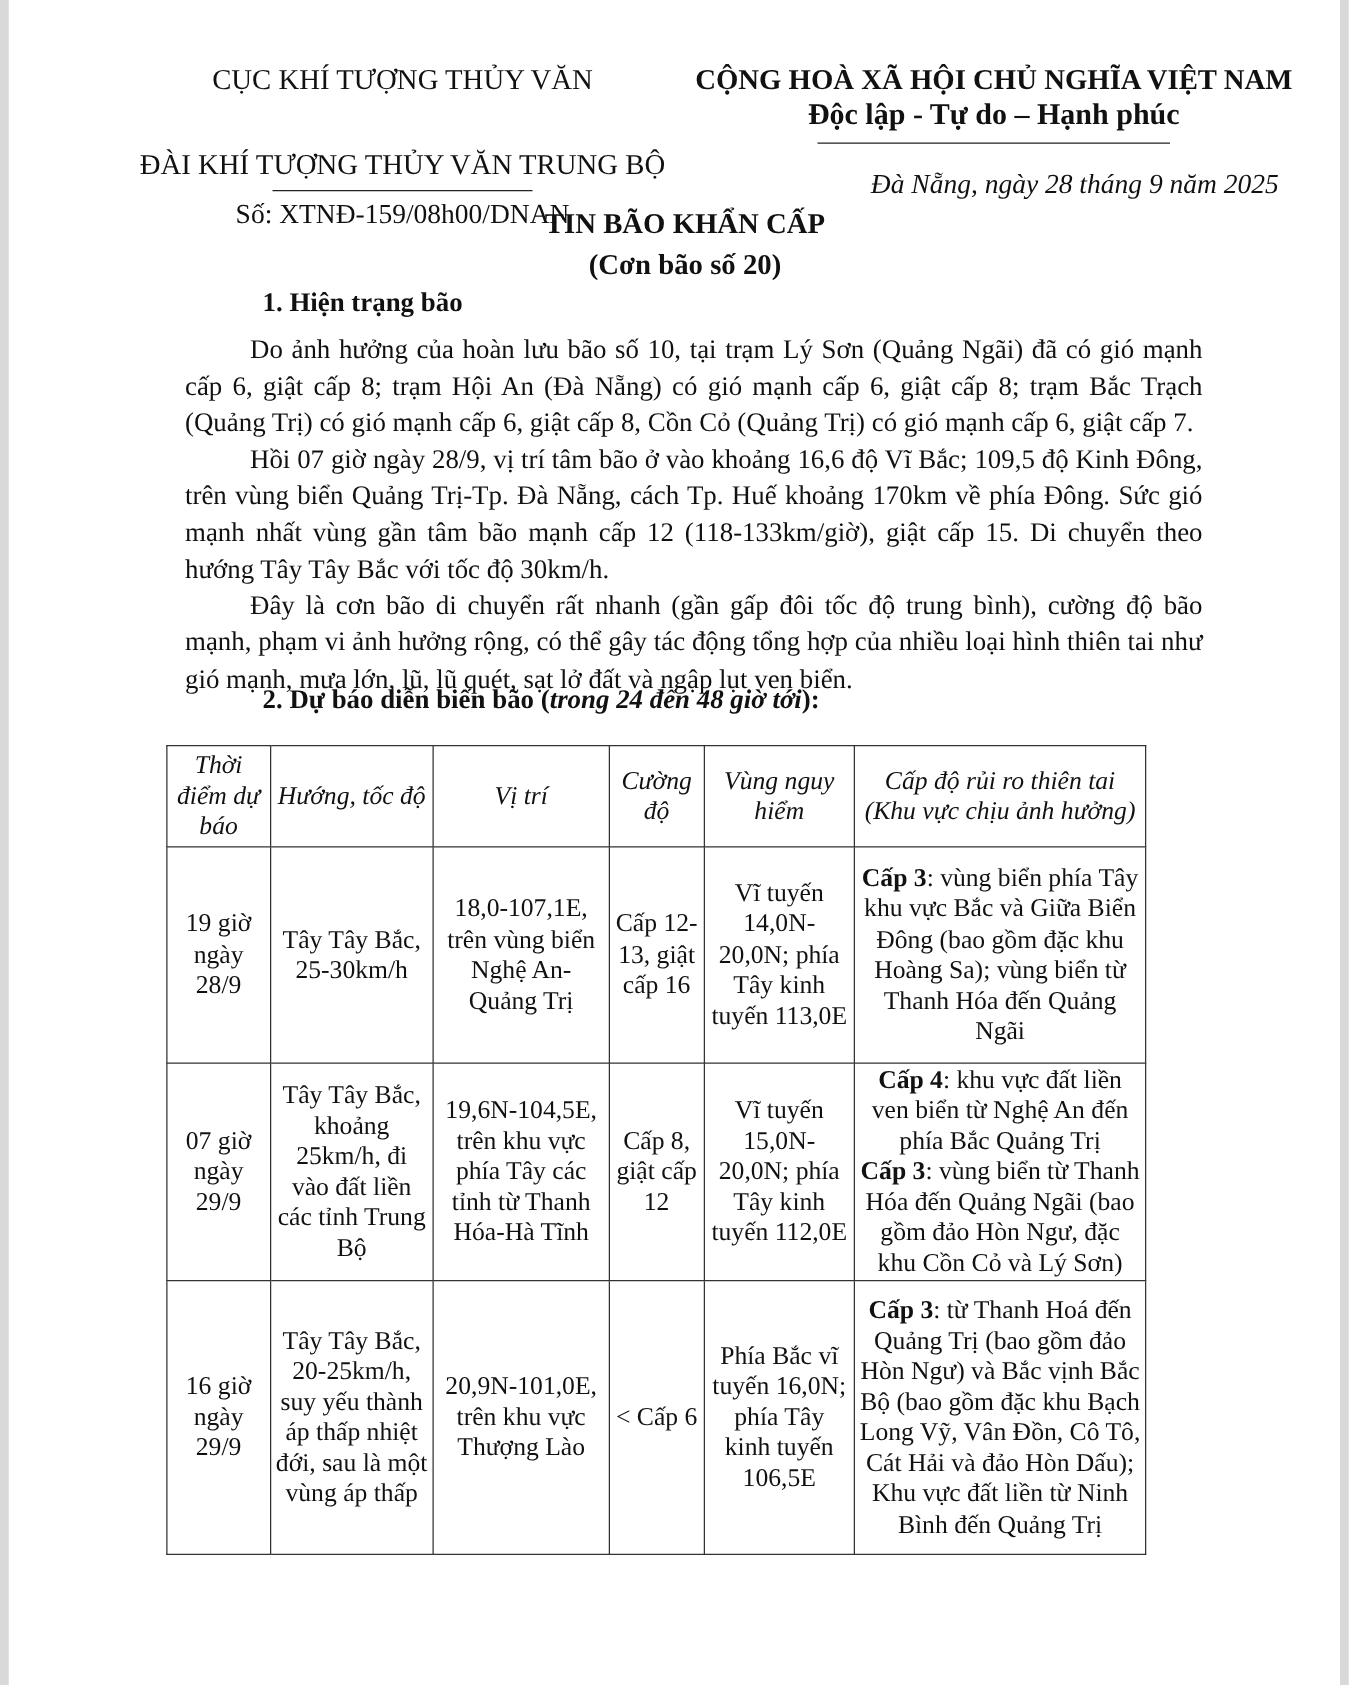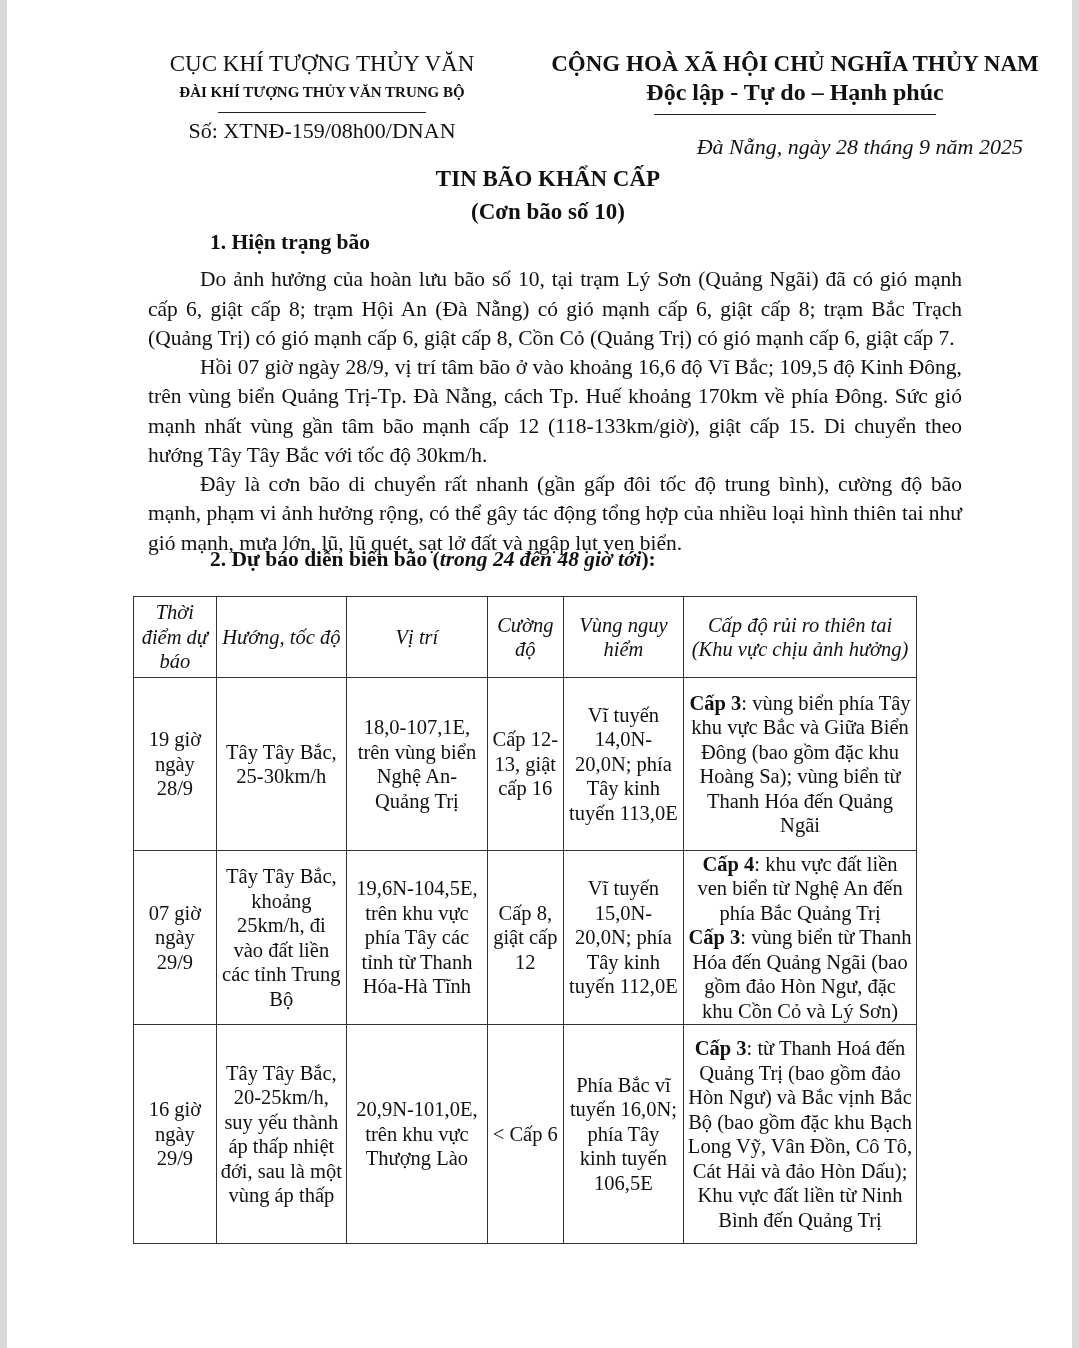--- a/index.html
+++ b/index.html
@@ -8,21 +8,21 @@
     background: #ffffff;
     font-family: "Liberation Serif", "DejaVu Serif", serif;
     color: #111;
     position: relative;
   }
   .edge-left { position: absolute; left: 0; top: 0; width: 7px; height: 1348px; background: #d9d9d9; }
   .edge-right { position: absolute; right: 0; top: 0; width: 7px; height: 1348px; background: #d9d9d9; }
 
   .hdr-left { position: absolute; left: 82px; top: 50px; width: 480px; text-align: center; }
   .hdr-left .l1 { font-size: 23px; line-height: 28px; }
-  .hdr-left .l2 { font-size: 15px; line-height: 28px; font-weight: bold; }
+  .hdr-left .l2 { font-size: 23px; line-height: 28px; font-weight: normal; margin-top: 40px; }
   .hdr-left .rule { width: 208px; height: 1px; background: #222; margin: 6px auto 0; }
   .hdr-left .num { font-size: 22px; line-height: 28px; margin-top: 4px; }
 
   .hdr-right { position: absolute; left: 545px; top: 50px; width: 500px; text-align: center; }
   .hdr-right .l1 { font-size: 23px; line-height: 28px; font-weight: bold; }
   .hdr-right .l2 { font-size: 24px; line-height: 28px; font-weight: bold; }
   .hdr-right .rule { width: 282px; height: 1px; background: #222; margin: 8px auto 0; }
 
   .dateline { position: absolute; right: 56px; top: 134px; font-size: 22px; font-style: italic; }
 
@@ -55,29 +55,29 @@
 <div class="edge-right"></div>
 
 <div class="hdr-left">
   <div class="l1">CỤC KHÍ TƯỢNG THỦY VĂN</div>
   <div class="l2">ĐÀI KHÍ TƯỢNG THỦY VĂN TRUNG BỘ</div>
   <div class="rule"></div>
   <div class="num">Số: XTNĐ-159/08h00/DNAN</div>
 </div>
 
 <div class="hdr-right">
-  <div class="l1">CỘNG HOÀ XÃ HỘI CHỦ NGHĨA THỦY NAM</div>
+  <div class="l1">CỘNG HOÀ XÃ HỘI CHỦ NGHĨA VIỆT NAM</div>
   <div class="l2">Độc lập - Tự do – Hạnh phúc</div>
   <div class="rule"></div>
 </div>
 
 <div class="dateline">Đà Nẵng, ngày 28 tháng 9 năm 2025</div>
 
 <div class="title t1">TIN BÃO KHẨN CẤP</div>
-<div class="title t2">(Cơn bão số 10)</div>
+<div class="title t2">(Cơn bão số 20)</div>
 
 <div class="heading" style="top:230px;">1. Hiện trạng bão</div>
 
 <div class="body" style="top:265px;">
   <p class="indent">Do ảnh hưởng của hoàn lưu bão số 10, tại trạm Lý Sơn (Quảng Ngãi) đã có gió mạnh cấp 6, giật cấp 8; trạm Hội An (Đà Nẵng) có gió mạnh cấp 6, giật cấp 8; trạm Bắc Trạch (Quảng Trị) có gió mạnh cấp 6, giật cấp 8, Cồn Cỏ (Quảng Trị) có gió mạnh cấp 6, giật cấp 7.</p>
   <p class="indent" style="margin-top:-1px;">Hồi 07 giờ ngày 28/9, vị trí tâm bão ở vào khoảng 16,6 độ Vĩ Bắc; 109,5 độ Kinh Đông, trên vùng biển Quảng Trị-Tp. Đà Nẵng, cách Tp. Huế khoảng 170km về phía Đông. Sức gió mạnh nhất vùng gần tâm bão mạnh cấp 12 (118-133km/giờ), giật cấp 15. Di chuyển theo hướng Tây Tây Bắc với tốc độ 30km/h.</p>
   <p class="indent" style="margin-top:-1px;">Đây là cơn bão di chuyển rất nhanh (gần gấp đôi tốc độ trung bình), cường độ bão mạnh, phạm vi ảnh hưởng rộng, có thể gây tác động tổng hợp của nhiều loại hình thiên tai như gió mạnh, mưa lớn, lũ, lũ quét, sạt lở đất và ngập lụt ven biển.</p>
 </div>
 
 <div class="heading" style="top:547px;">

